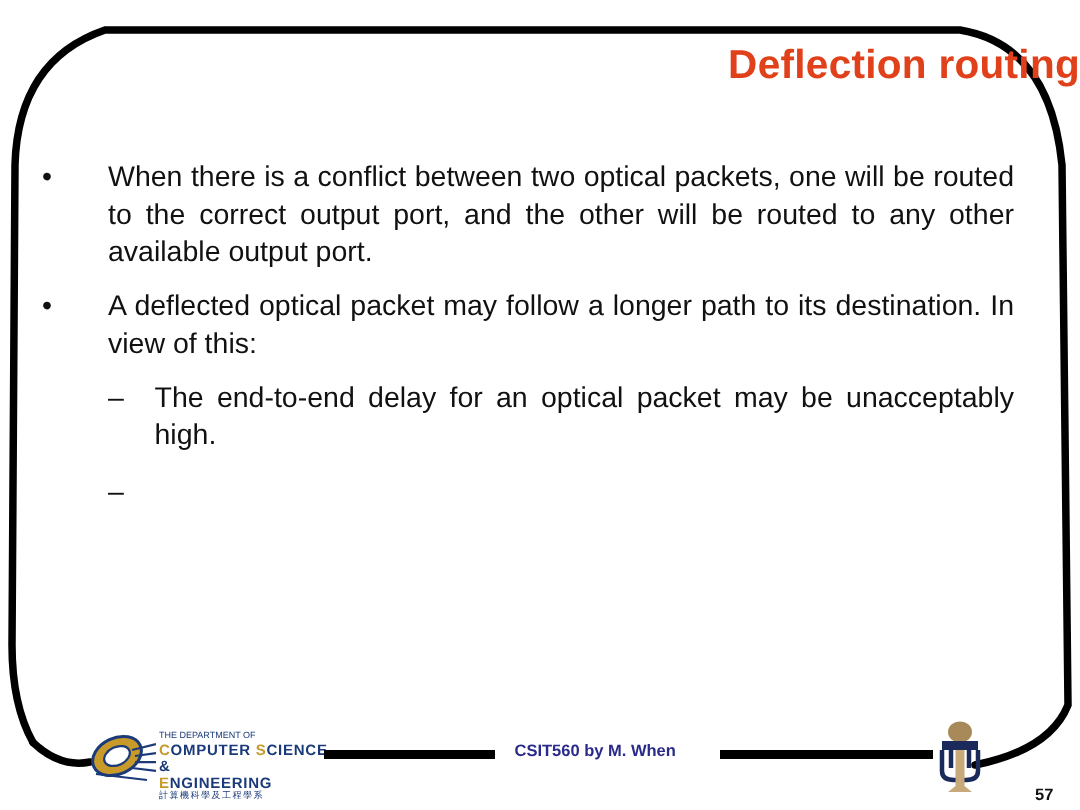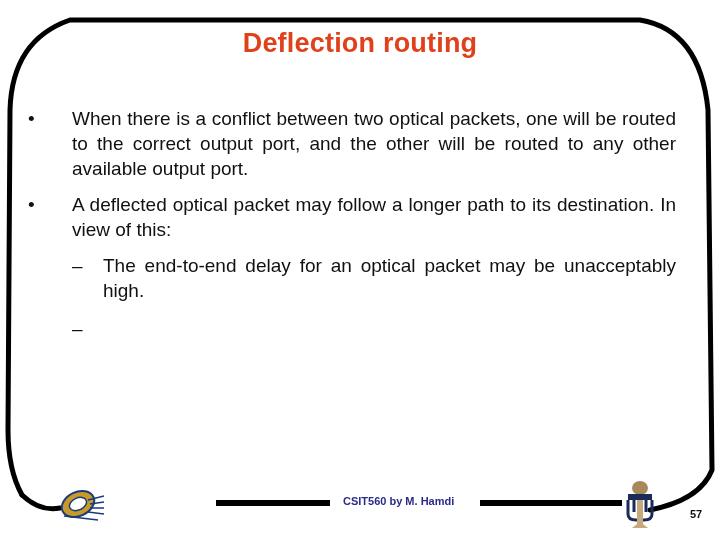--- a/index.html
+++ b/index.html
@@ -1,41 +1,41 @@
 <!DOCTYPE html>
 <html><head>
   <meta charset="utf-8">
   <style>
     html, body { margin: 0; padding: 0; background: #ffffff; }
     body { width: 720px; height: 540px; position: relative; overflow: hidden; font-family: "Liberation Sans", sans-serif; }
 
     .frame { position: absolute; left: 0; top: 0; width: 720px; height: 540px; }
 
     .title {
-      position: absolute; left: 0; top: 28px; width: 720px; text-align: center;
+      position: absolute; left: 0; top: 28px; width: 720px; text-align: right;
       color: #e0401a; font-weight: bold; font-size: 27px; letter-spacing: 0.2px;
     }
 
     .body-text { position: absolute; left: 28px; top: 106px; width: 648px; color: #111; font-size: 19px; line-height: 25px; }
     .bullet { position: relative; padding-left: 44px; text-align: justify; margin-bottom: 11px; }
     .bullet .marker { position: absolute; left: 0; top: 0; width: 20px; text-align: center; }
     .sub { position: relative; padding-left: 75px; text-align: justify; margin-bottom: 13px; }
     .sub .marker { position: absolute; left: 44px; top: 0; }
     .justify-last { text-align-last: left; }
 
     .footer-line { position: absolute; height: 6px; background: #000; }
 
     .logo { position: absolute; left: 58px; top: 486px; width: 170px; height: 38px; }
     .logo-text { position: absolute; left: 48px; top: 2px; font-size: 6px; color: #1a3a7a; line-height: 7px; }
     .logo-text .big { font-size: 10px; line-height: 11px; font-weight: bold; letter-spacing: 0.5px; }
     .logo-text .cn { font-size: 6px; color: #1a3a7a; letter-spacing: 1px; }
     .gold { color: #c89a2a; }
 
     .author { position: absolute; left: 343px; top: 495px; color: #2a2a8a; font-weight: bold; font-size: 11px; }
-    .page-num { position: absolute; left: 690px; top: 508px; color: #111; font-weight: bold; font-size: 11px; }
+    .page-num { position: absolute; left: 690px; top: 524px; color: #111; font-weight: bold; font-size: 11px; }
     .uni-logo { position: absolute; left: 620px; top: 480px; width: 40px; height: 50px; }
   </style>
 </head>
 <body>
 
 <svg class="frame" viewBox="0 0 720 540">
   <path d="M 22 495 Q 8 470 8 430 L 10 110 Q 12 40 70 20 L 640 20 Q 700 30 708 110 L 712 470 Q 700 500 650 510" fill="none" stroke="#000" stroke-width="5" stroke-linecap="round"></path>
   <path d="M 22 495 Q 40 512 60 508" fill="none" stroke="#000" stroke-width="5" stroke-linecap="round"></path>
 </svg>
 
@@ -59,24 +59,30 @@
   </div>
 </div>
 
 <div class="logo">
   <svg width="46" height="38" viewBox="0 0 46 38">
     <ellipse cx="20" cy="18" rx="17" ry="12" fill="#c89a2a" stroke="#1a3a7a" stroke-width="2" transform="rotate(-25 20 18)"></ellipse>
     <ellipse cx="20" cy="18" rx="9" ry="6" fill="#fff" stroke="#1a3a7a" stroke-width="1.5" transform="rotate(-25 20 18)"></ellipse>
     <path d="M 30 14 L 46 10 M 32 18 L 46 16 M 32 22 L 46 22 M 30 26 L 46 28" stroke="#1a3a7a" stroke-width="1.5"></path>
     <path d="M 6 30 L 40 34" stroke="#1a3a7a" stroke-width="1.5"></path>
   </svg>
+  <div class="logo-text">
+    <div>THE DEPARTMENT OF</div>
+    <div class="big"><span class="gold">C</span><span>OMPUTER </span><span class="gold">S</span><span>CIENCE &amp;</span></div>
+    <div class="big"><span class="gold">E</span><span>NGINEERING</span></div>
+    <div class="cn">計算機科學及工程學系</div>
+  </div>
 </div>
 
 <div class="footer-line" style="left:216px; top:500px; width:114px;"></div>
-<div class="author">CSIT560 by M. Hamdi</div>
+<div class="author">CSIT560 by M. When</div>
 <div class="footer-line" style="left:480px; top:500px; width:142px;"></div>
 
 <svg class="uni-logo" viewBox="0 0 40 50">
   <ellipse cx="20" cy="8" rx="8" ry="7" fill="#a88a5a"></ellipse>
   <rect x="8" y="14" width="24" height="6" fill="#1a2a5a"></rect>
   <path d="M 8 20 L 8 34 Q 8 40 16 40 L 24 40 Q 32 40 32 34 L 32 20" fill="none" stroke="#1a2a5a" stroke-width="3"></path>
   <path d="M 14 20 L 14 32 M 26 20 L 26 32" stroke="#1a2a5a" stroke-width="3"></path>
   <path d="M 17 20 L 17 44 L 12 48 L 28 48 L 23 44 L 23 20 Z" fill="#c8aa7a"></path>
 </svg>
 

